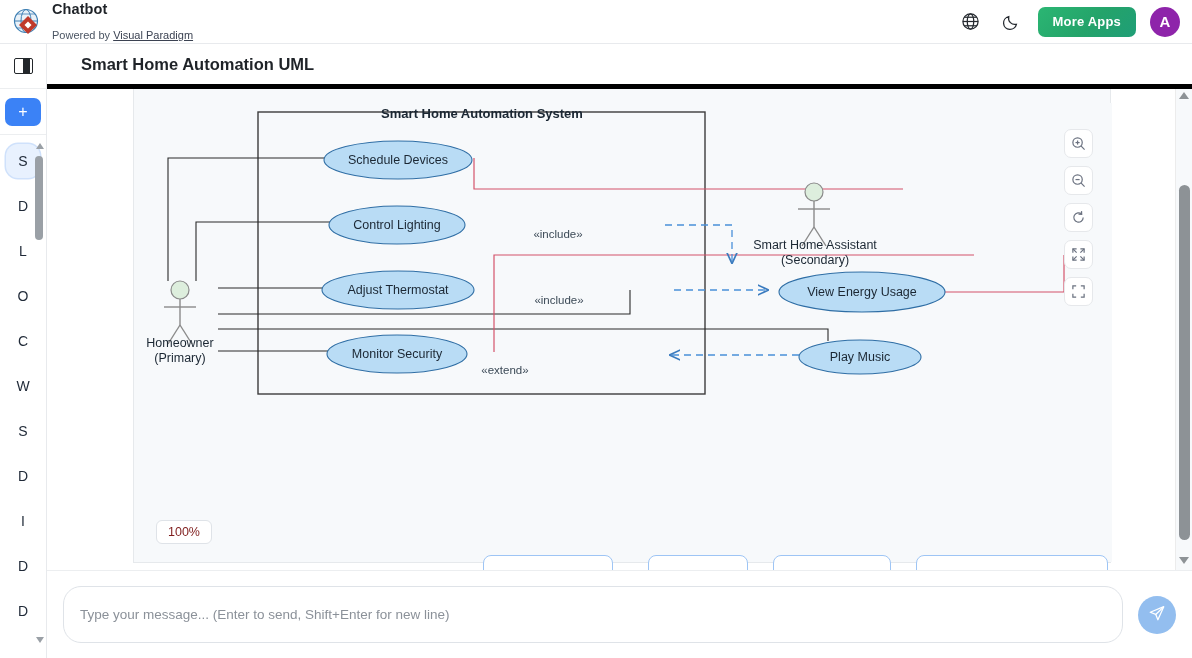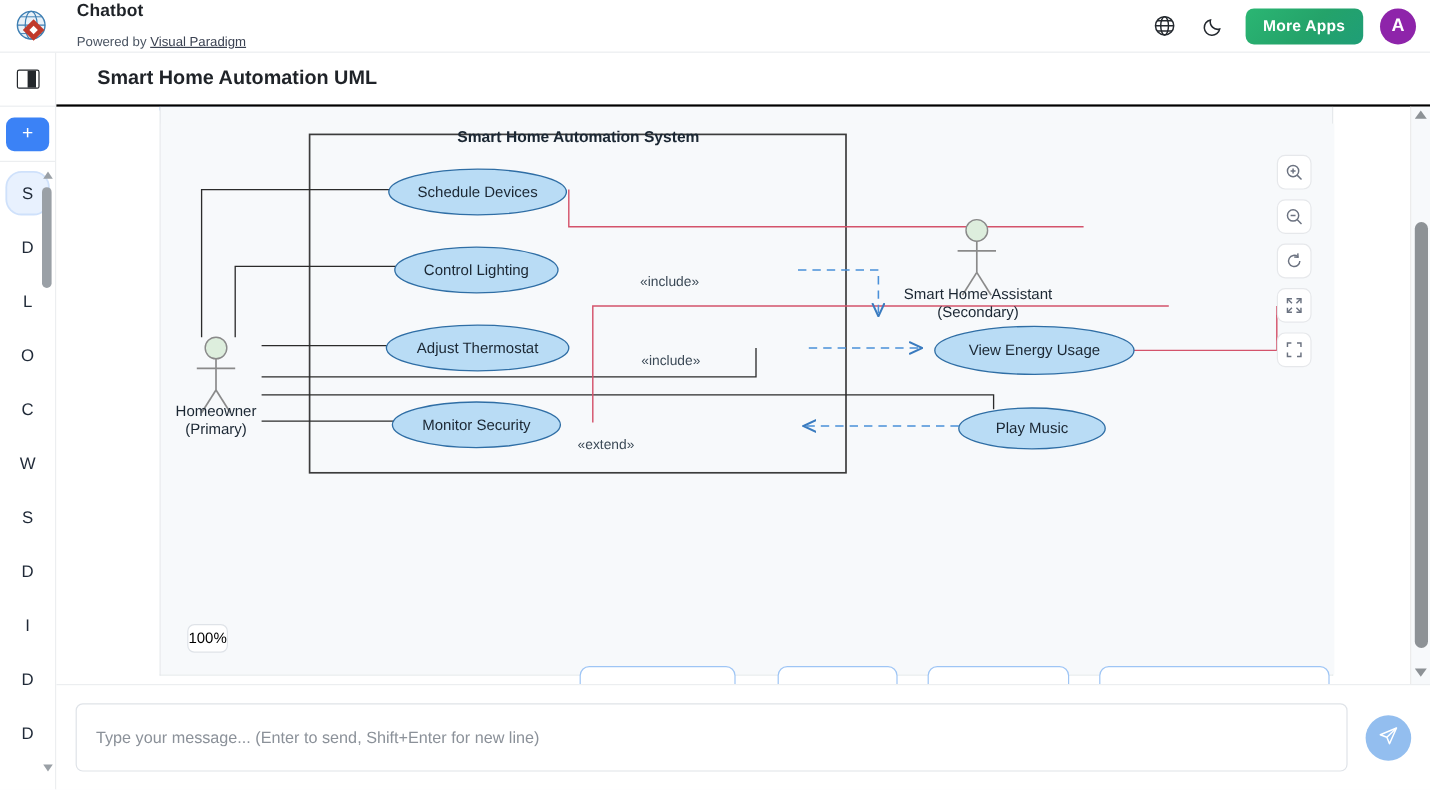--- a/index.html
+++ b/index.html
@@ -11,21 +11,21 @@
   }
 
   #app { position: relative; width: 1192px; height: 658px; }
 
   
   .topbar {
     position: absolute; top: 0; left: 0; width: 1192px; height: 44px;
     background: #ffffff; border-bottom: 1px solid #e8eaed;
     display: flex; align-items: center;
   }
-  .brand { display: flex; align-items: center; gap: 22px; padding-left: 12px; }
+  .brand { display: flex; align-items: center; gap: 10px; padding-left: 12px; }
   .logo { width: 30px; height: 30px; position: relative; flex: 0 0 auto; }
   .brand-text { line-height: 1.15; }
   .brand-title { font-size: 14.5px; font-weight: bold; color: #1f2328; letter-spacing: .1px; }
   .brand-sub { font-size: 11px; color: #4b5563; margin-top: 11px; }
   .brand-sub a { color: #3b4252; text-decoration: underline; }
 
   .top-right { margin-left: auto; display: flex; align-items: center; gap: 14px; padding-right: 12px; }
   .icon-btn { width: 26px; height: 26px; display: flex; align-items: center; justify-content: center;
               color: #24292f; cursor: pointer; }
   .more-apps {
@@ -66,41 +66,41 @@
   .rs-arrow { width: 0; height: 0; margin: 0 auto; border-left: 4.5px solid transparent;
               border-right: 4.5px solid transparent; }
   .rs-up { border-bottom: 6px solid #9aa0a6; }
   .rs-down { border-top: 6px solid #9aa0a6; position: absolute; bottom: 0; left: 0; right: 0; }
   .rs-thumb { position: absolute; top: 13px; left: 1px; width: 8px; height: 84px;
               background: #9aa0a6; border-radius: 5px; }
 
   
   .doc-header {
     position: absolute; top: 44px; left: 47px; width: 1145px; height: 45px;
-    background: #ffffff; border-bottom: 2px solid #000000;
+    background: #ffffff; border-bottom: 5px solid #000000;
     display: flex; align-items: center;
   }
   .doc-title { font-size: 16.5px; font-weight: bold; color: #1f2328; padding-left: 34px; }
 
   
   .main {
     position: absolute; top: 89px; left: 47px; width: 1145px; height: 481px;
     background: #ffffff; overflow: hidden;
   }
   .msg-card {
     position: absolute; left: 86px; top: 0px; width: 978px;
     background: #f7f9fb; border: 1px solid #e6e9ec; border-top: none;
   }
   .tab-underline { position: absolute; left: 86px; top: 0; width: 79px; height: 3px; background: #2e7df6; }
 
   .canvas-wrap { position: relative; width: 978px; height: 459px; background: #f7f9fb; margin-top: 14px; }
 
   .zoom-badge {
-    position: absolute; left: 22px; bottom: 18px; padding: 4px 0; background: #ffffff;
-    border: 1px solid #dfe3e8; border-radius: 6px; font-size: 12.5px; color: #000000;
+    position: absolute; left: 22px; bottom: 18px; padding: 4px 11px; background: #ffffff;
+    border: 1px solid #dfe3e8; border-radius: 6px; font-size: 12.5px; color: #7f1d1d;
   }
 
   .tools { position: absolute; right: 19px; top: 26px; display: flex; flex-direction: column; gap: 8px; }
   .tool {
     width: 29px; height: 29px; background: #ffffff; border: 1px solid #e6e8eb; border-radius: 7px;
     display: flex; align-items: center; justify-content: center; cursor: pointer; color: #6b7280;
   }
 
   
   .chips { position: absolute; left: 86px; top: 466px; width: 978px; height: 15px; overflow: hidden; }
@@ -122,21 +122,21 @@
   .actor-head { fill: #ddeedd; stroke: #8a8a8a; stroke-width: 1.2; }
   .sysbox { fill: none; stroke: #3c3c3c; stroke-width: 1.4; }
 
   
   .composer {
     position: absolute; top: 570px; left: 47px; width: 1145px; height: 88px;
     background: #ffffff; border-top: 1px solid #eceef0;
     display: flex; align-items: center; padding: 0 16px;
   }
   .composer-input {
-    flex: 1; height: 57px; border: 1px solid #dfe3e8; border-radius: 6px;
+    flex: 1; height: 57px; border: 1px solid #dfe3e8; border-radius: 18px;
     background: #ffffff; padding: 0 16px; font-size: 13.5px; color: #0c4a6e;
     font-family: "Liberation Sans", sans-serif; outline: none;
   }
   .composer-input::placeholder { color: #8b9199; }
   .send-btn {
     width: 38px; height: 38px; margin-left: 15px; border-radius: 50%; border: none;
     background: #93beef; display: flex; align-items: center; justify-content: center;
     cursor: pointer; flex: 0 0 auto;
   }
 

